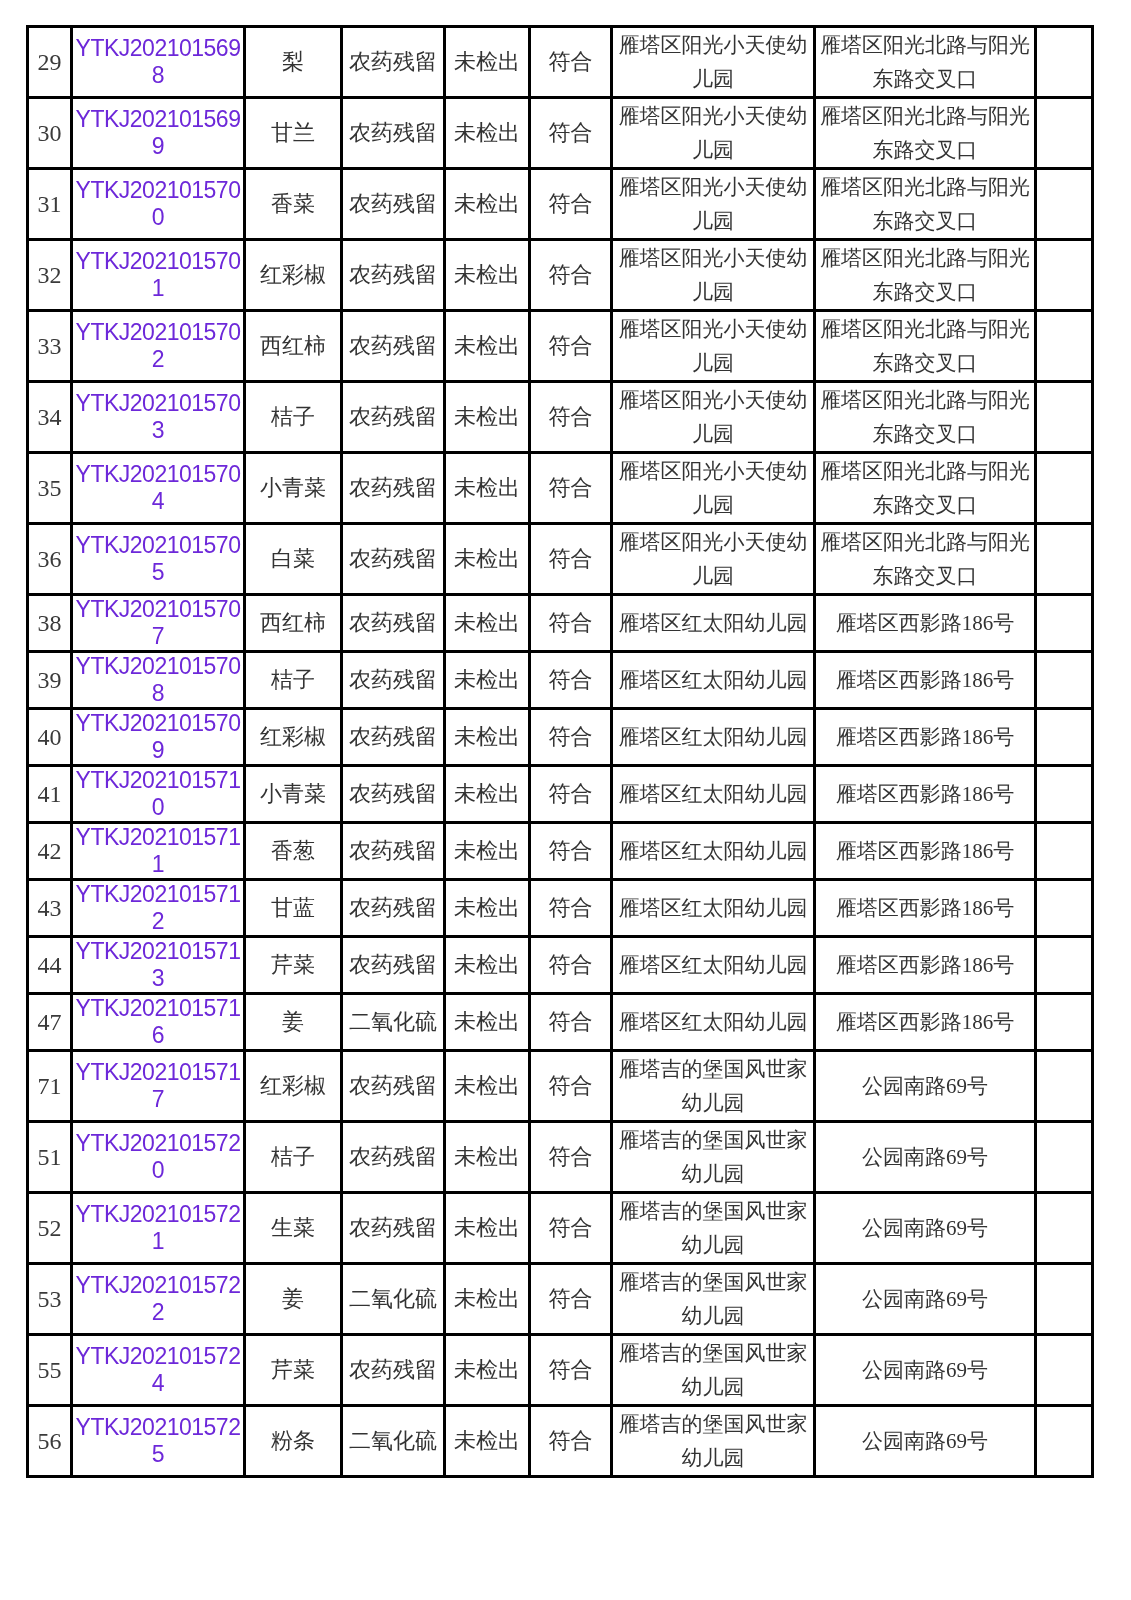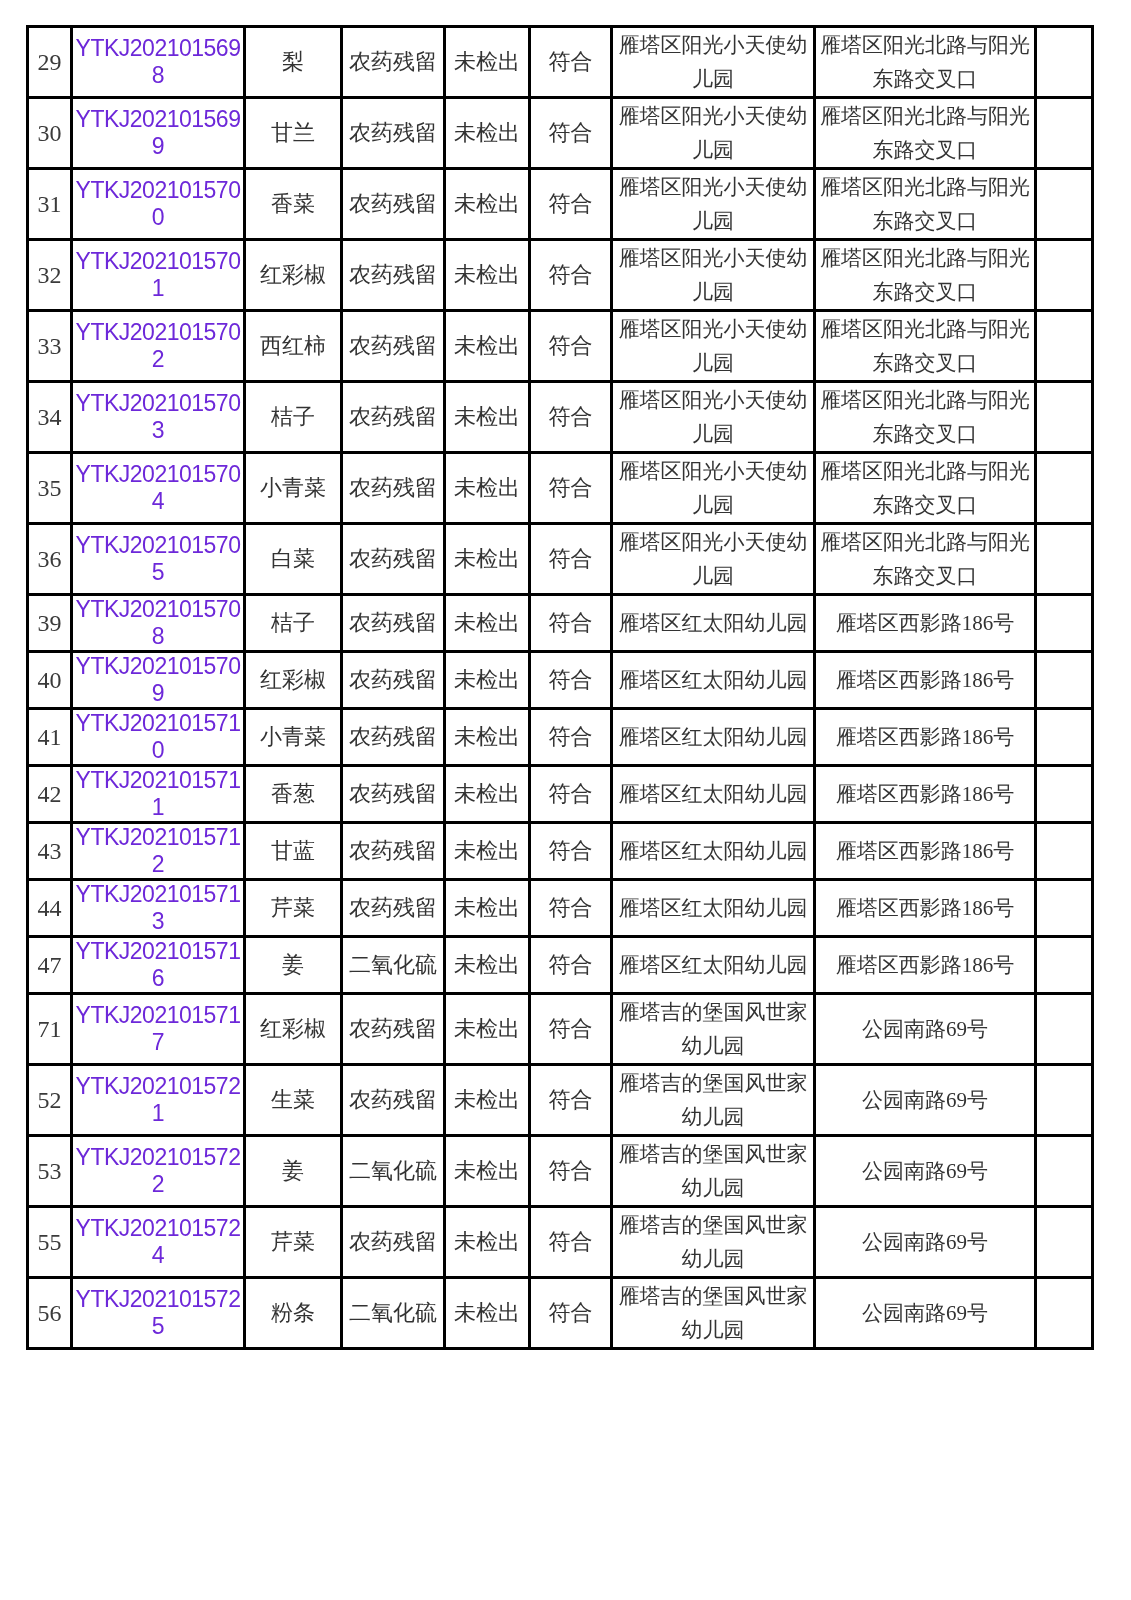--- a/index.html
+++ b/index.html
@@ -157,20 +157,31 @@
           <td class="id">YTKJ2021015705</td>
           <td class="cn">白菜</td>
           <td class="cn">农药残留</td>
           <td class="cn">未检出</td>
           <td class="cn">符合</td>
           <td class="cn small">雁塔区阳光小天使幼儿园</td>
           <td class="cn small">雁塔区阳光北路与阳光东路交叉口</td>
           <td class="cn"></td>
         </tr>
         <tr>
+          <td class="num">38</td>
+          <td class="id">YTKJ2021015707</td>
+          <td class="cn">西红柿</td>
+          <td class="cn">农药残留</td>
+          <td class="cn">未检出</td>
+          <td class="cn">符合</td>
+          <td class="cn small">雁塔区红太阳幼儿园</td>
+          <td class="cn small">雁塔区西影路186号</td>
+          <td class="cn"></td>
+        </tr>
+        <tr>
           <td class="num">39</td>
           <td class="id">YTKJ2021015708</td>
           <td class="cn">桔子</td>
           <td class="cn">农药残留</td>
           <td class="cn">未检出</td>
           <td class="cn">符合</td>
           <td class="cn small">雁塔区红太阳幼儿园</td>
           <td class="cn small">雁塔区西影路186号</td>
           <td class="cn"></td>
         </tr>
@@ -237,20 +248,31 @@
           <td class="cn">未检出</td>
           <td class="cn">符合</td>
           <td class="cn small">雁塔区红太阳幼儿园</td>
           <td class="cn small">雁塔区西影路186号</td>
           <td class="cn"></td>
         </tr>
         <tr>
           <td class="num">71</td>
           <td class="id">YTKJ2021015717</td>
           <td class="cn">红彩椒</td>
+          <td class="cn">农药残留</td>
+          <td class="cn">未检出</td>
+          <td class="cn">符合</td>
+          <td class="cn small">雁塔吉的堡国风世家幼儿园</td>
+          <td class="cn small">公园南路69号</td>
+          <td class="cn"></td>
+        </tr>
+        <tr>
+          <td class="num">51</td>
+          <td class="id">YTKJ2021015720</td>
+          <td class="cn">桔子</td>
           <td class="cn">农药残留</td>
           <td class="cn">未检出</td>
           <td class="cn">符合</td>
           <td class="cn small">雁塔吉的堡国风世家幼儿园</td>
           <td class="cn small">公园南路69号</td>
           <td class="cn"></td>
         </tr>
         <tr>
           <td class="num">52</td>
           <td class="id">YTKJ2021015721</td>

